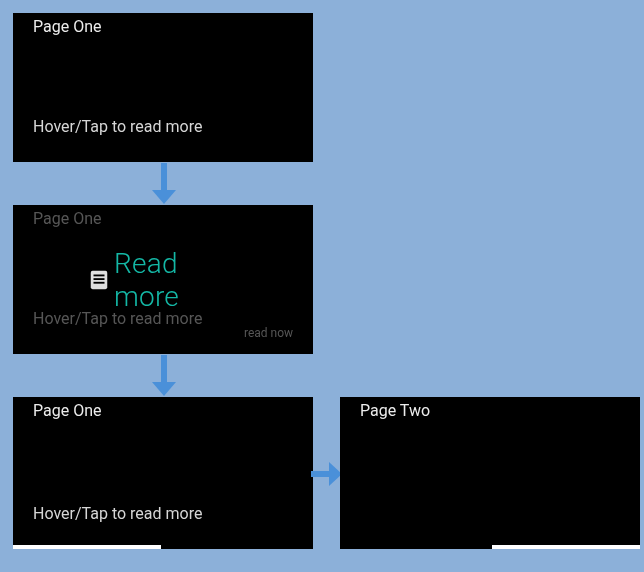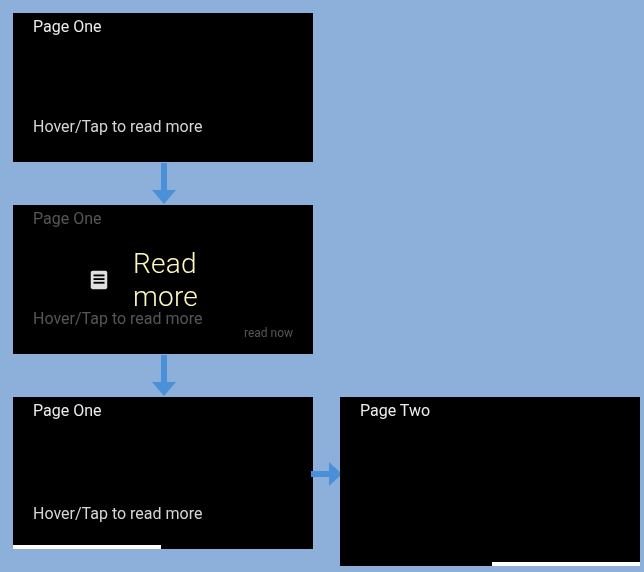--- a/index.html
+++ b/index.html
@@ -38,22 +38,22 @@
     font-size: 12px;
     color: #565656;
   }
   .card .readmore {
     position: absolute;
     top: 50%;
     left: 50%;
     transform: translate(-50%, -50%);
     display: flex;
     align-items: center;
-    gap: 23px;
-    color: #fef9c3;
+    gap: 4px;
+    color: #14b8a6;
   }
   .readmore .rm-label {
     font-size: 28px;
     font-weight: 300;
     letter-spacing: 0.2px;
   }
   .readmore .rm-icon {
     width: 22px;
     height: 22px;
   }
@@ -70,21 +70,21 @@
   .arrow {
     position: absolute;
     display: block;
   }
   .arrow svg { display: block; }
 
   
   #card1 { left: 13px; top: 13px; }
   #card2 { left: 13px; top: 205px; }
   #card3 { left: 13px; top: 397px; height: 152px; }
-  #card4 { left: 340px; top: 397px; height: 169px; }
+  #card4 { left: 340px; top: 397px; height: 152px; }
 
   
   #arrow1 { left: 150px; top: 162px; }
   #arrow2 { left: 150px; top: 354px; }
   #arrow3 { left: 311px; top: 460px; }
 </style>
 </head>
 <body>
 
 <div id="card1" class="card">

